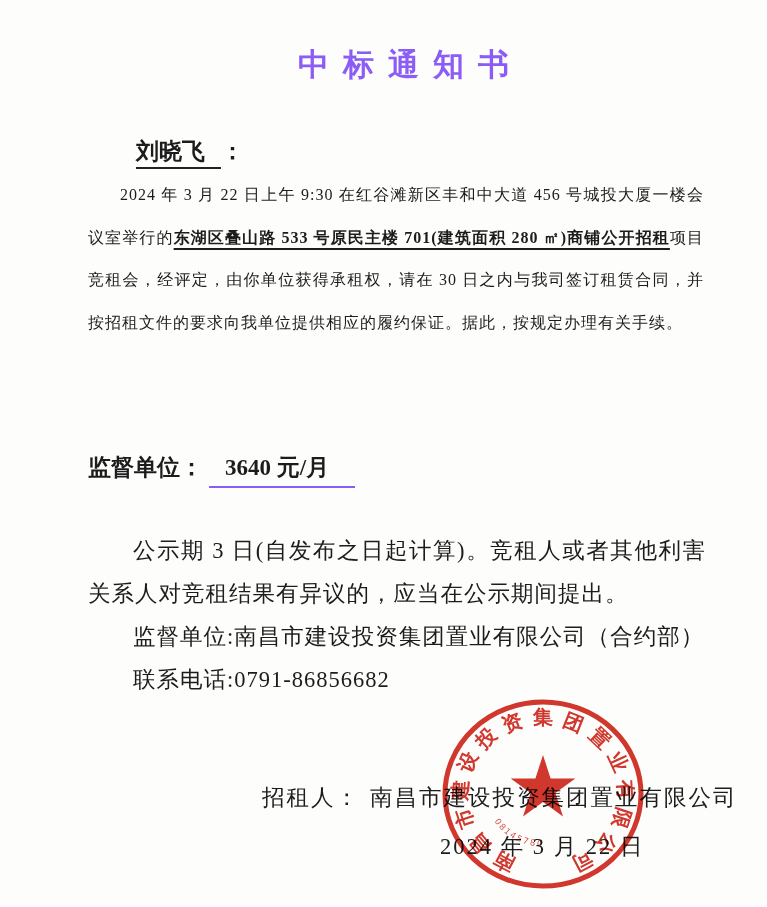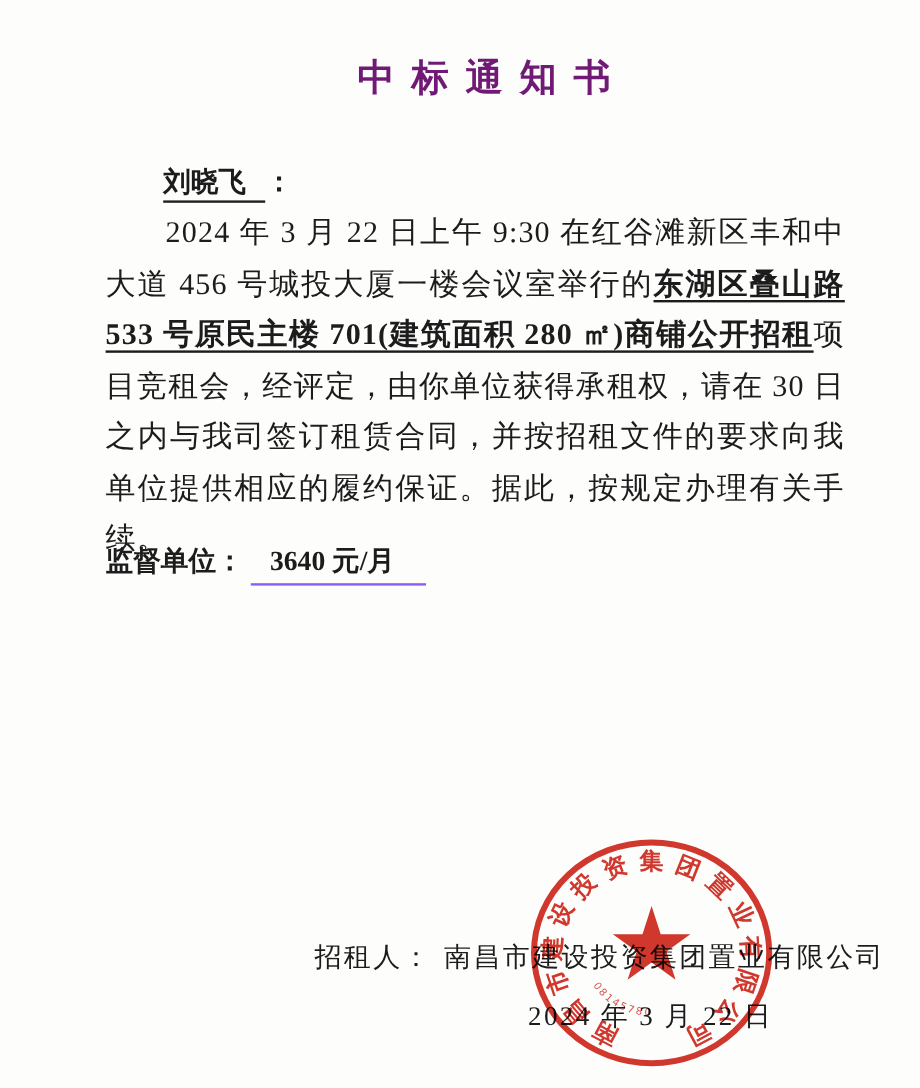--- a/index.html
+++ b/index.html
@@ -9,35 +9,35 @@
     background:#fdfdfc;
     font-family:"Liberation Serif","DejaVu Serif",serif;
     color:#1c1c1c;
     overflow:hidden;
   }
   .doc-title {
     position:absolute; top:44px; left:0; right:0;
     text-align:center;
     font-size:31px; font-weight:700;
     letter-spacing:14px; text-indent:14px;
-    color:#701a75;
+    color:#8b5cf6;
     padding-left:40px;
   }
   .salutation {
     position:absolute; top:136px; left:88px;
     font-size:23px; font-weight:700;margin-left:48px;
   }
   .salutation .name {
     border-bottom:2.5px solid #222;
     padding-right:16px;
     display:inline-block;
   }
   .body-para1 {
     position:absolute; top:174px; left:88px; width:616px;
-    font-size:25px; line-height:42.5px;
+    font-size:16px; line-height:42.5px;
     text-align:justify; text-justify:inter-character;
     text-indent:2em;
     letter-spacing:1px;
   }
   .hl {
     font-weight:700;
     text-decoration:underline;
     text-decoration-thickness:2px;
     text-underline-offset:5px;
   }
@@ -98,20 +98,25 @@
   </div>
 
   <div class="body-para1">
     <span>2024 年 3 月 22 日上午 9:30 在红谷滩新区丰和中大道 456 号城投大厦一楼会议室举行的</span><span class="hl">东湖区叠山路 533 号原民主楼 701(建筑面积 280 ㎡)商铺公开招租</span><span>项目竞租会，经评定，由你单位获得承租权，请在 30 日之内与我司签订租赁合同，并按招租文件的要求向我单位提供相应的履约保证。据此，按规定办理有关手续。</span>
   </div>
 
   <div class="result-line">
     <span>监督单位：</span><span class="result-value">3640 元/月</span>
   </div>
 
+  <div class="block2">
+    <p class="para2">公示期 3 日(自发布之日起计算)。竞租人或者其他利害关系人对竞租结果有异议的，应当在公示期间提出。</p>
+    <p>监督单位:南昌市建设投资集团置业有限公司（合约部）</p>
+    <p>联系电话:0791-86856682</p>
+  </div>
 
   <div class="sig-lessor">
     <span>招租人：</span><span class="lessor-name">南昌市建设投资集团置业有限公司</span>
   </div>
 
   <div class="sig-date">2024 年 3 月 22 日</div>
 
   <div class="seal-box">
     <svg id="seal-svg" viewBox="0 0 212 198">
       <ellipse class="seal-ring" cx="105" cy="95" rx="98" ry="92" stroke="#cf271d"></ellipse>

